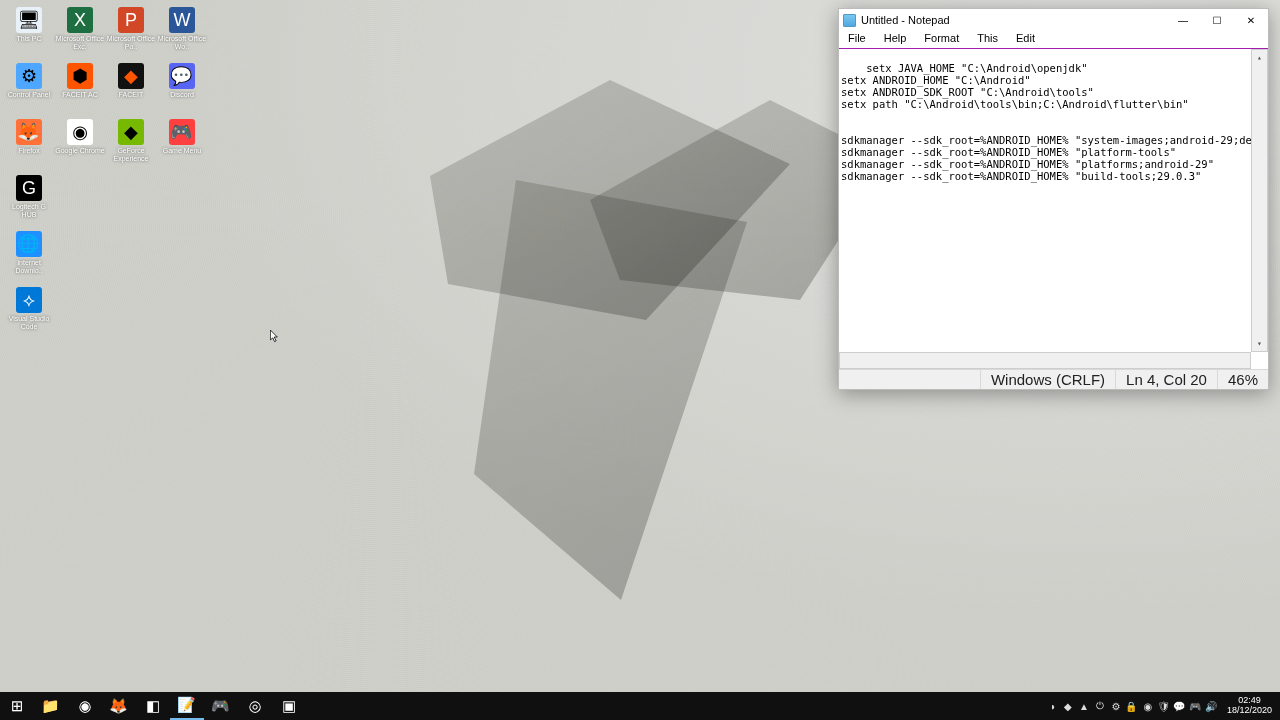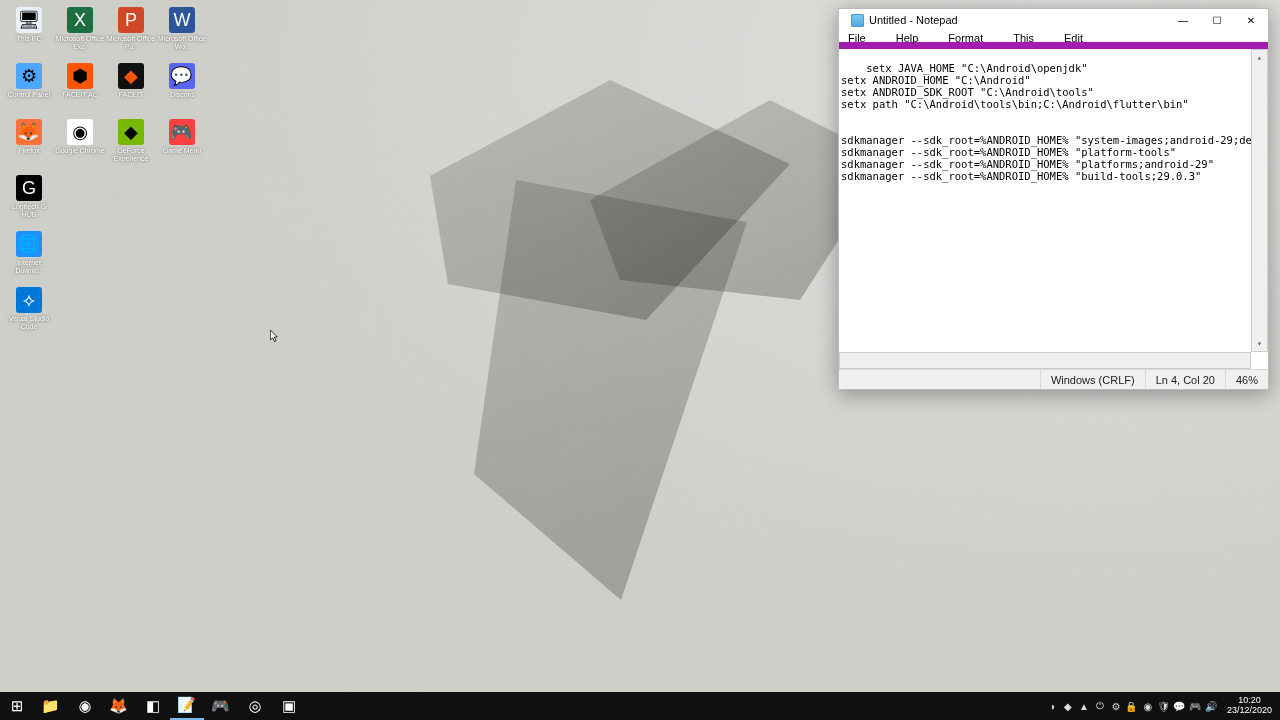--- a/index.html
+++ b/index.html
@@ -78,45 +78,45 @@
     border: 1px solid #bcbcbc;
     display: flex;
     flex-direction: column;
   }
   .np-title {
     height: 22px;
     display: flex;
     align-items: center;
     font-size: 11px;
     color: #000;
-    padding-left: 12px;
+    padding-left: 4px;
     background: #fff;
   }
   .np-title .np-icon {
     width: 13px; height: 13px;
     background: linear-gradient(#79c8f0,#4fa8e0);
     border: 1px solid #5596c8;
     border-radius: 1px;
     margin-right: 5px;
   }
   .np-title .title-text { flex: 1; }
   .np-winbtn {
     width: 34px; height: 22px;
     display: flex; align-items: center; justify-content: center;
     font-size: 10px;
     cursor: pointer;
   }
   .np-menu {
     height: 18px;
     display: flex;
-    gap: 16px;
+    gap: 4px;
     font-size: 11px;
     padding: 0 2px;
     background: #fff;
-    border-bottom: 7px solid #a21caf;
+    border-bottom: 1px solid #a21caf;
   }
   .np-menu .mi {
     padding: 1px 7px;
     cursor: pointer;
   }
   .np-body {
     flex: 1;
     position: relative;
     overflow: hidden;
     font-family: Consolas, monospace;
@@ -140,21 +140,21 @@
     font-size: 8px; color: #555;
   }
   .np-scroll.v .arr.up { top: 0; }
   .np-scroll.v .arr.dn { bottom: 0; }
   .np-status {
     height: 20px;
     border-top: 1px solid #d9d9d9;
     background: #f0f0f0;
     display: flex;
     align-items: center;
-    font-size: 11px;
+    font-size: 15px;
     color: #222;
     padding-left: 48px;
   }
   .np-status .cell {
     padding: 0 10px;
     border-left: 1px solid #d9d9d9;
     height: 100%;
     display: flex; align-items: center;
   }
   .np-status .spacer { flex: 1; }
@@ -343,21 +343,21 @@
         <div class="ti">⏻</div>
         <div class="ti">⚙</div>
         <div class="ti">🔒</div>
         <div class="ti">◉</div>
         <div class="ti">🛡</div>
         <div class="ti">💬</div>
         <div class="ti">🎮</div>
         <div class="ti">🔊</div>
       </div>
     <div class="clock">
-      <div>10:20</div>
-      <div>23/12/2020</div>
+      <div>02:49</div>
+      <div>18/12/2020</div>
     </div>
   </div>
 </div>
 
 <svg class="cursor-arrow" viewBox="0 0 12 18">
   <path d="M0 0 L0 13 L3 10 L5.5 15 L7.5 14 L5 9 L9 9 Z" fill="#fff" stroke="#000" stroke-width="1"></path>
 </svg>
 
 </body></html>

